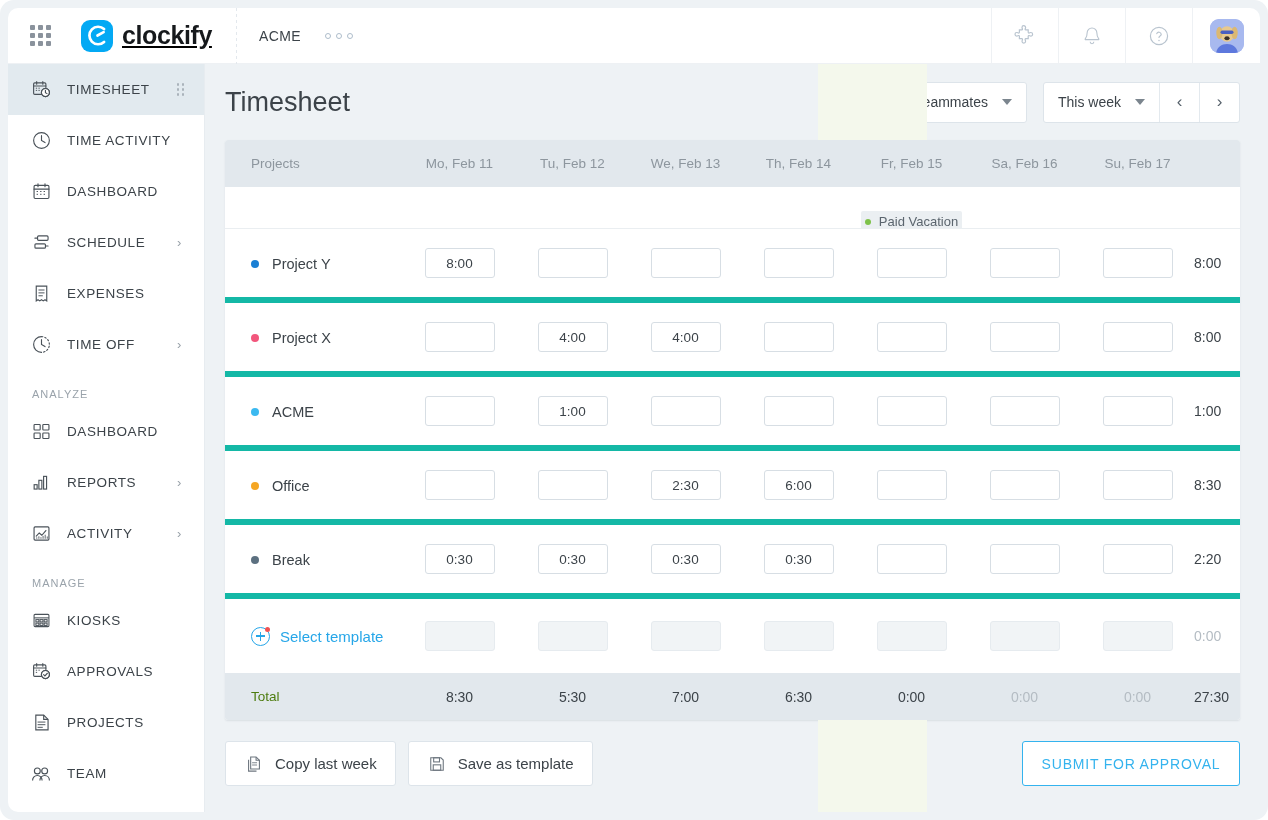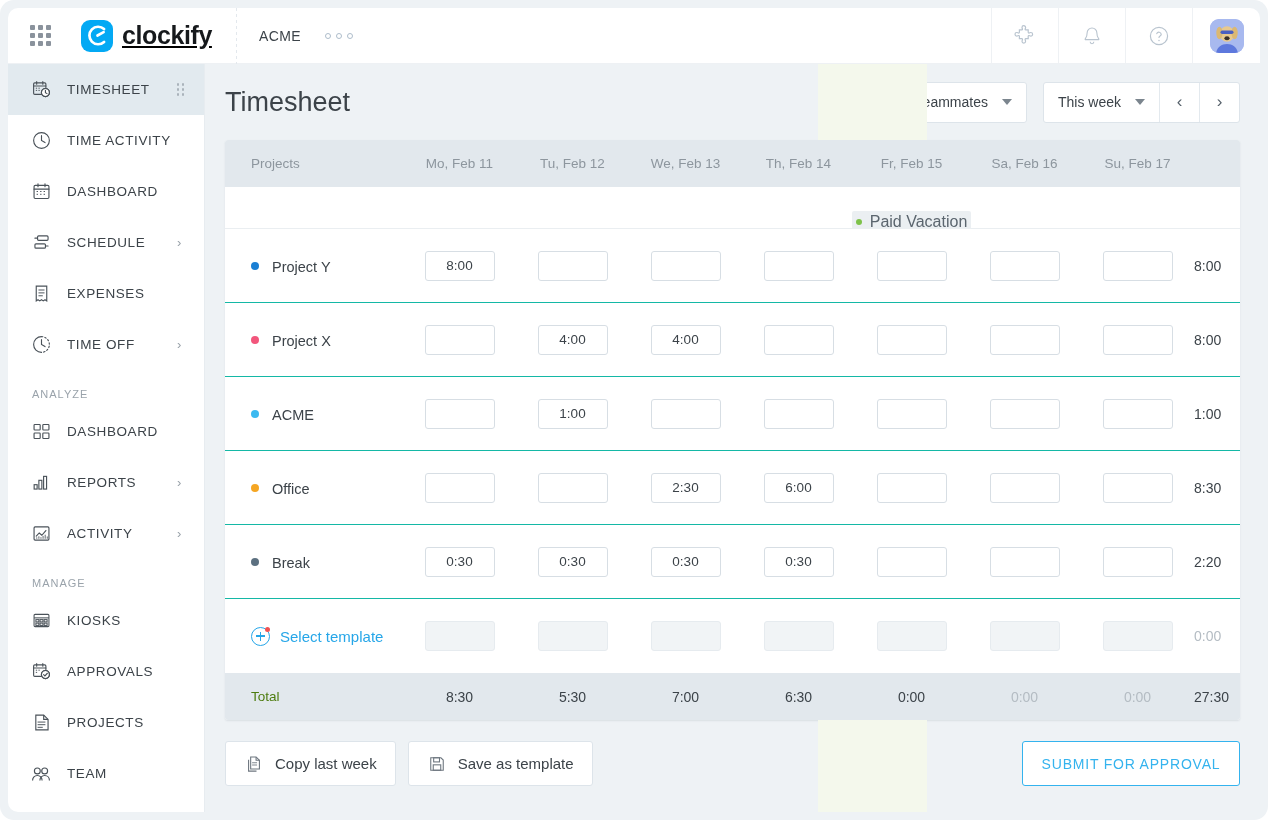--- a/index.html
+++ b/index.html
@@ -143,25 +143,25 @@
   .thead {
     height: 47px; background: #e2e8ed; color: #8d969e; font-size: 13.5px;
   }
   .thead .c-proj { color: #8d969e; }
   .thead .c-day { color: #8d969e; }
 
   .vacation-row { height: 42px; background: #fff; border-bottom: 1px solid #eaeef1; }
   .vac-badge {
     background: #ebeff2; border-radius: 2px; height: 22px;
     display: inline-flex; align-items: center; padding: 0 4px;
-    font-size: 16px; color: #5b656e; white-space: nowrap; margin-top: 28px;
+    font-size: 13px; color: #5b656e; white-space: nowrap; margin-top: 28px;
   }
   .vac-dot { width: 6px; height: 6px; border-radius: 50%; background: #7ec24a; margin-right: 8px; }
 
-  .body-row { height: 74px; border-bottom: 1px solid #14b8a6; background: #fff; }
+  .body-row { height: 74px; border-bottom: 6px solid #14b8a6; background: #fff; }
   .proj-dot { width: 8px; height: 8px; border-radius: 50%; display: inline-block; margin-right: 13px; vertical-align: middle; }
   .proj-name { font-size: 14.5px; color: #3c4349; vertical-align: middle; }
   .cell-input {
     width: 70px; height: 30px; border: 1px solid #d7dee4; border-radius: 3px;
     background: #fff; text-align: center; font-size: 13.5px; color: #3c4349;
     font-family: "Liberation Sans", sans-serif; outline: none;
   }
   .cell-input.disabled { background: #f1f4f6; border-color: #e6ebef; }
   .row-total { font-size: 14px; color: #3c4349; }
   .row-total.muted { color: #b4bcc3; }

